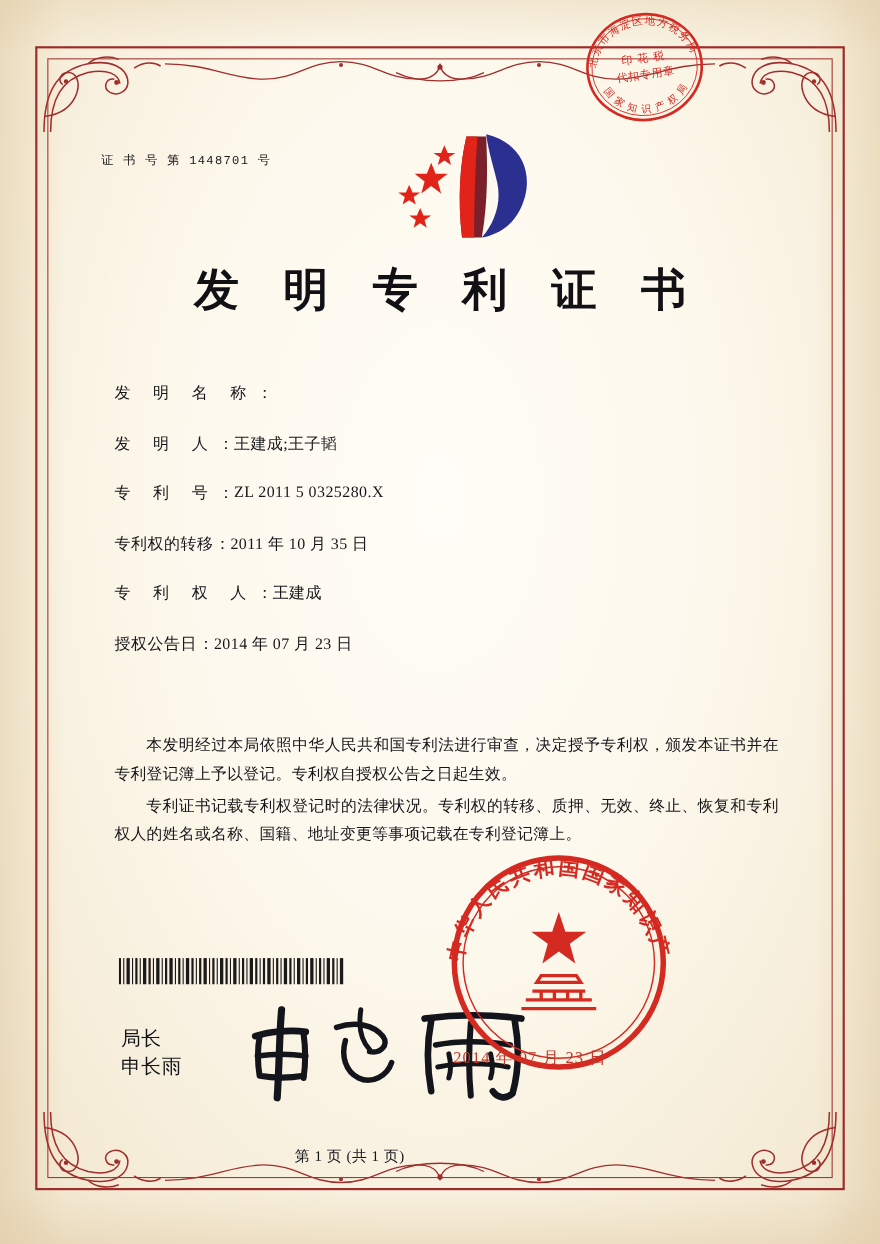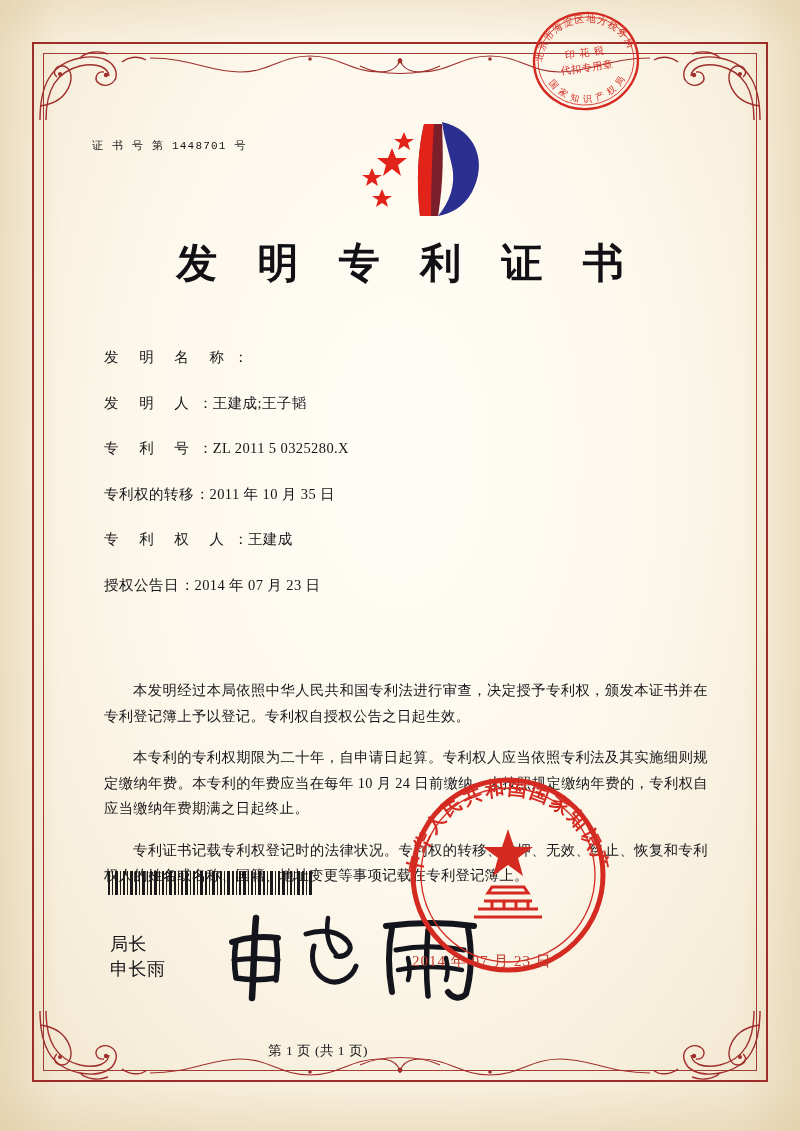--- a/index.html
+++ b/index.html
@@ -163,21 +163,21 @@
     left: 16px;
     top: 566px;
     width: 604px;
     font-size: 14.3px;
     line-height: 25.5px;
     color: #16161a;
     letter-spacing: 0.35px;
     text-align: justify;
   }
   #paragraphs p {
-    margin: 16px 0 3px 0;
+    margin: 4px 0 3px 0;
     text-indent: 29px;
   }
 
   
   #barcode {
     position: absolute;
     left: 20px;
     top: 775px;
     width: 205px;
     height: 24px;
@@ -406,21 +406,20 @@
       <div class="field-row">
         <span class="field-label">授权公告日</span>
         <span class="field-colon">：</span>
         <span class="field-value">2014 年 07 月 23 日</span>
       </div>
 
     </div>
 
     <div id="paragraphs">
       <p>本发明经过本局依照中华人民共和国专利法进行审查，决定授予专利权，颁发本证书并在专利登记簿上予以登记。专利权自授权公告之日起生效。</p>
-      <p>本专利的专利权期限为二十年，自申请日起算。专利权人应当依照专利法及其实施细则规定缴纳年费。本专利的年费应当在每年 10 月 24 日前缴纳。未按照规定缴纳年费的，专利权自应当缴纳年费期满之日起终止。</p>
       <p>专利证书记载专利权登记时的法律状况。专利权的转移、质押、无效、终止、恢复和专利权人的姓名或名称、国籍、地址变更等事项记载在专利登记簿上。</p>
     </div>
 
     <svg id="barcode" viewBox="0 0 205 24" preserveAspectRatio="none">
       <g fill="#1a1a1a">
         <rect x="0" y="0" width="2" height="24"></rect>
           <rect x="4" y="0" width="1" height="24"></rect>
         <rect x="7" y="0" width="3" height="24"></rect>
           <rect x="12" y="0" width="1" height="24"></rect>
         <rect x="15" y="0" width="2" height="24"></rect>

